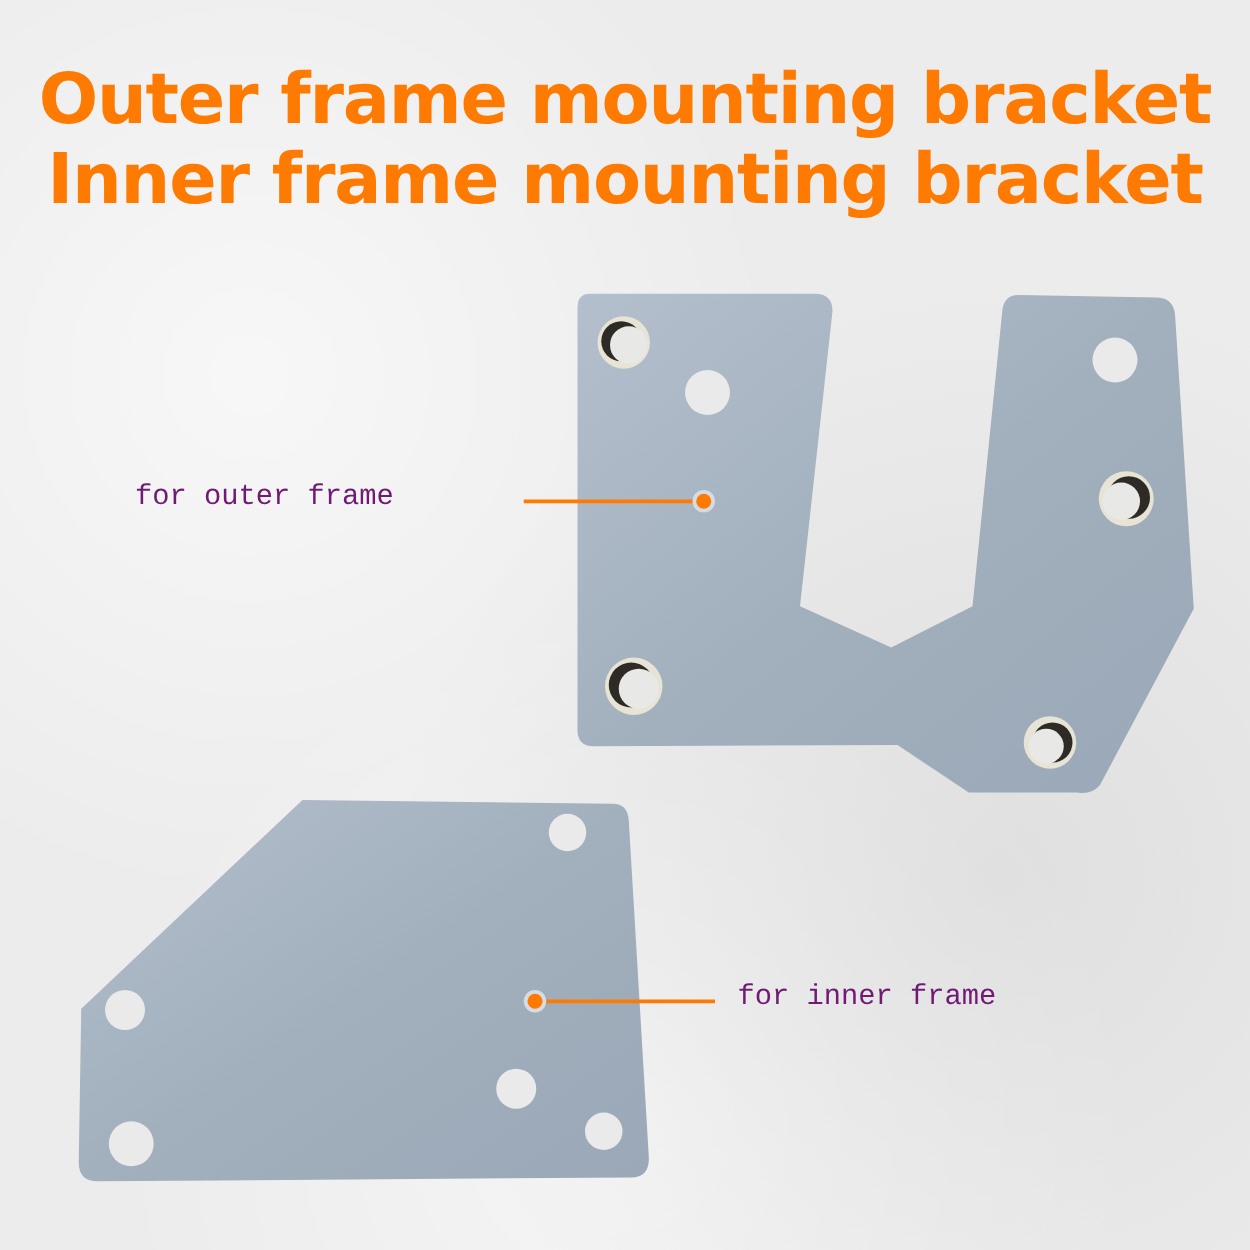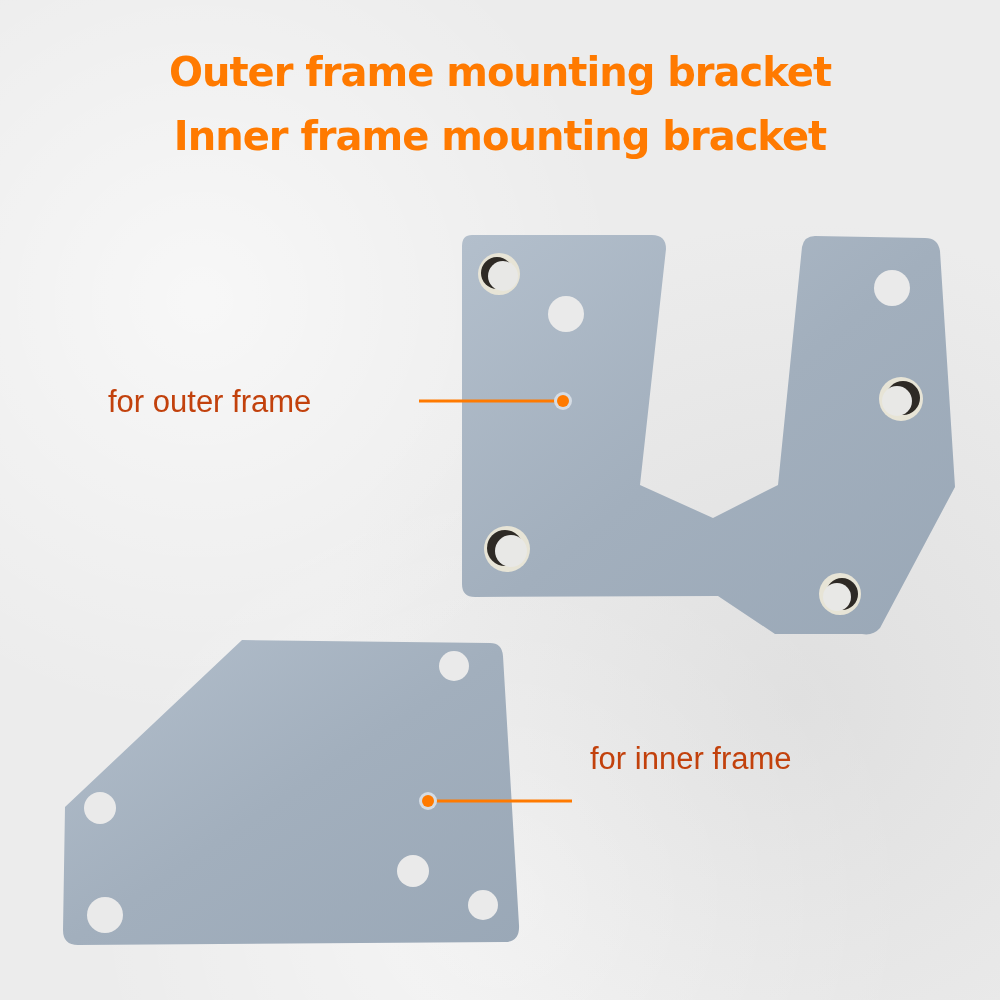--- a/index.html
+++ b/index.html
@@ -8,27 +8,27 @@
     background: #ececec;
     background-image:
       radial-gradient(circle at 20% 30%, rgba(255,255,255,0.6) 0, transparent 40%),
       radial-gradient(circle at 80% 70%, rgba(200,200,200,0.35) 0, transparent 45%),
       radial-gradient(circle at 50% 90%, rgba(255,255,255,0.5) 0, transparent 40%);
     font-family: "DejaVu Sans", sans-serif;
   }
   .title {
     position: absolute; left: 0; width: 1000px; text-align: center;
     color: #ff7a00; font-family: "DejaVu Sans", sans-serif; font-weight: bold;
-    font-size: 40px; letter-spacing: -1px; line-height: 1;
+    font-size: 56px; letter-spacing: -1px; line-height: 1;
   }
   .t1 { top: 52px; }
   .t2 { top: 116px; }
   .label {
-    position: absolute; color: #c2410c;
-    font-family: Liberation Sans, sans-serif; font-size: 31px; line-height: 1;
+    position: absolute; color: #701a75;
+    font-family: Liberation Mono, monospace; font-size: 23px; line-height: 1;
   }
   .art { position: absolute; left: 0; top: 0; }
 </style>
 </head>
 <body>
 
 <div class="title t1">Outer frame mounting bracket</div>
 <div class="title t2">Inner frame mounting bracket</div>
 
 <svg class="art" width="1000" height="1000" viewBox="0 0 1000 1000">
@@ -81,13 +81,13 @@
     <circle cx="563" cy="401" r="6" fill="#ff7a00"></circle>
   </g>
   <g>
     <line x1="428" y1="801" x2="572" y2="801" stroke="#ff7a00" stroke-width="3"></line>
     <circle cx="428" cy="801" r="9" fill="#d5dce4"></circle>
     <circle cx="428" cy="801" r="6" fill="#ff7a00"></circle>
   </g>
 </svg>
 
 <div class="label" style="left:108px; top:386px;">for outer frame</div>
-<div class="label" style="left:590px; top:743px;">for inner frame</div>
+<div class="label" style="left:590px; top:786px;">for inner frame</div>
 
 </body></html>

